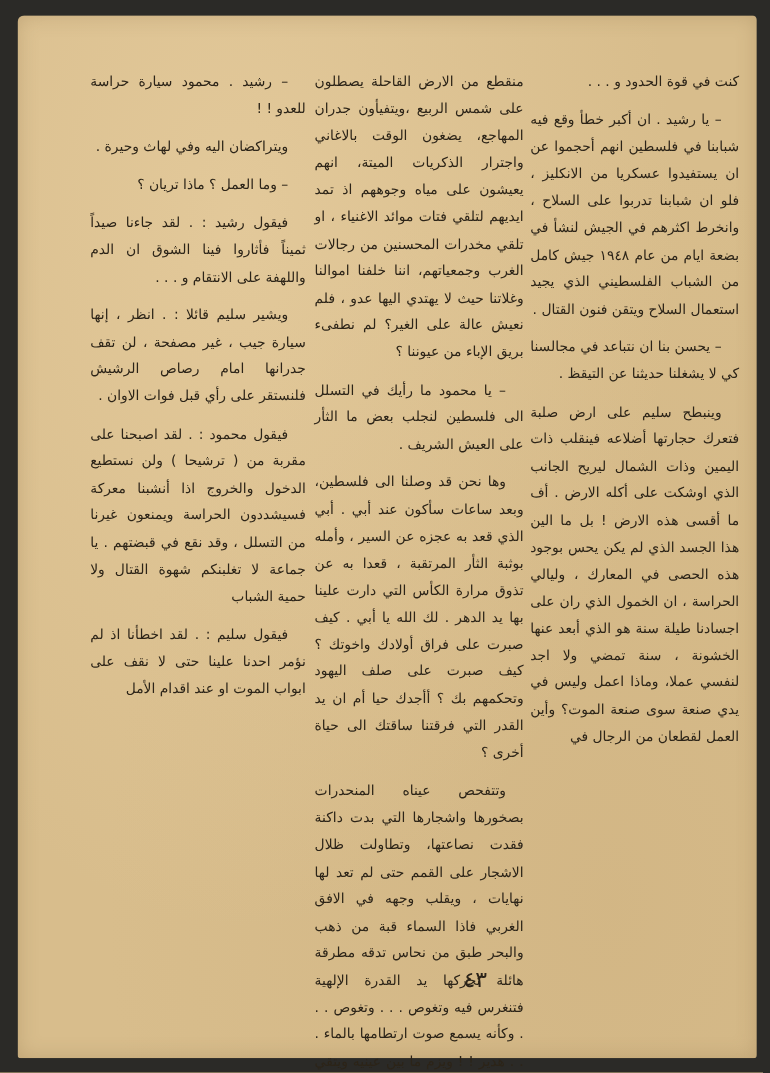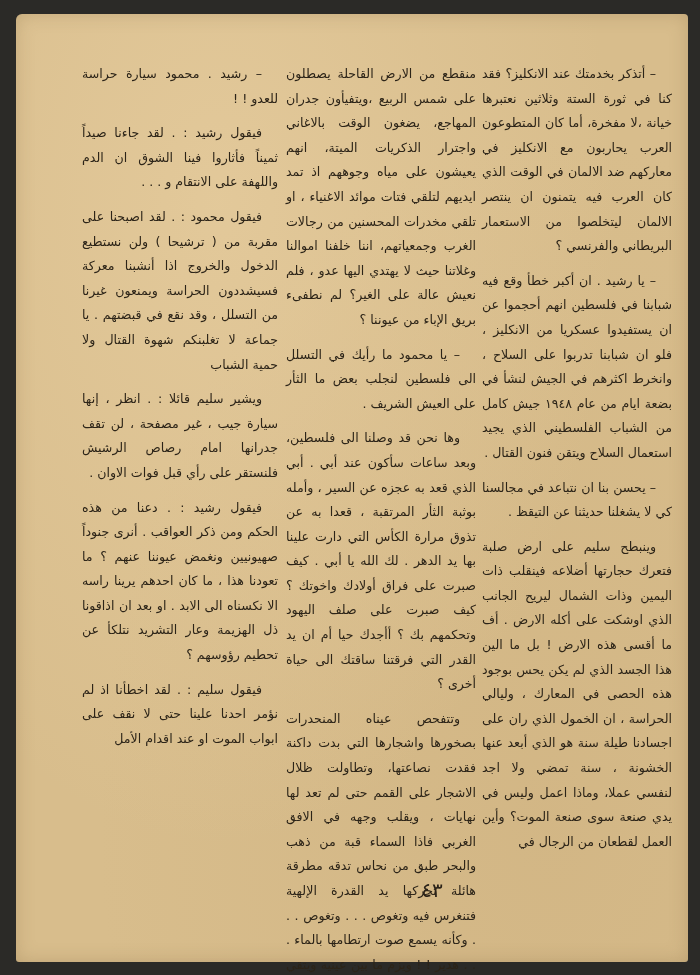--- a/index.html
+++ b/index.html
@@ -34,36 +34,37 @@
     font-family: "DejaVu Sans", sans-serif; font-weight: normal; font-size: 20px;
     color: #2a2218; direction: rtl; margin-left: 28px;
   }
 </style>
 </head>
 <body>
 
 <div class="page">
 
   <div class="col col-right">
-    <p class="indent">– أتذكر بخدمتك عند الانكليز؟ فقد كنا في ثورة الستة وثلاثين نعتبرها خيانة ،لا مفخرة، أما كان المتطوعون العرب يحاربون مع الانكليز في معاركهم ضد الالمان في الوقت الذي كان العرب فيه يتمنون ان ينتصر الالمان ليتخلصوا من الاستعمار البريطاني والفرنسي ؟</p>
+    <p>كنت في قوة الحدود و . . .</p>
     <p class="indent">– يا رشيد . ان أكبر خطأ وقع فيه شبابنا في فلسطين انهم أحجموا عن ان يستفيدوا عسكريا من الانكليز ، فلو ان شبابنا تدربوا على السلاح ، وانخرط اكثرهم في الجيش لنشأ في بضعة ايام من عام ١٩٤٨ جيش كامل من الشباب الفلسطيني الذي يجيد استعمال السلاح ويتقن فنون القتال .</p>
     <p class="indent">– يحسن بنا ان نتباعد في مجالسنا كي لا يشغلنا حديثنا عن التيقظ .</p>
     <p class="indent">وينبطح سليم على ارض صلبة فتعرك حجارتها أضلاعه فينقلب ذات اليمين وذات الشمال ليريح الجانب الذي اوشكت على أكله الارض . أف ما أقسى هذه الارض ! بل ما الين هذا الجسد الذي لم يكن يحس بوجود هذه الحصى في المعارك ، وليالي الحراسة ، ان الخمول الذي ران على اجسادنا طيلة سنة هو الذي أبعد عنها الخشونة ، سنة تمضي ولا اجد لنفسي عملا، وماذا اعمل وليس في يدي صنعة سوى صنعة الموت؟ وأين العمل لقطعان من الرجال في</p>
   </div>
 
   <div class="col col-mid">
     <p>منقطع من الارض القاحلة يصطلون على شمس الربيع ،ويتفيأون جدران المهاجع، يضغون الوقت بالاغاني واجترار الذكريات الميتة، انهم يعيشون على مياه وجوههم اذ تمد ايديهم لتلقي فتات موائد الاغنياء ، او تلقي مخدرات المحسنين من رجالات الغرب وجمعياتهم، اننا خلفنا اموالنا وغلاتنا حيث لا يهتدي اليها عدو ، فلم نعيش عالة على الغير؟ لم نطفىء بريق الإباء من عيوننا ؟</p>
     <p class="indent">– يا محمود ما رأيك في التسلل الى فلسطين لنجلب بعض ما الثأر على العيش الشريف .</p>
     <p class="indent">وها نحن قد وصلنا الى فلسطين، وبعد ساعات سأكون عند أبي . أبي الذي قعد به عجزه عن السير ، وأمله بوثبة الثأر المرتقبة ، قعدا به عن تذوق مرارة الكأس التي دارت علينا بها يد الدهر . لك الله يا أبي . كيف صبرت على فراق أولادك واخوتك ؟ كيف صبرت على صلف اليهود وتحكمهم بك ؟ أأجدك حيا أم ان يد القدر التي فرقتنا ساقتك الى حياة أخرى ؟</p>
     <p class="indent">وتتفحص عيناه المنحدرات بصخورها واشجارها التي بدت داكنة فقدت نصاعتها، وتطاولت ظلال الاشجار على القمم حتى لم تعد لها نهايات ، ويقلب وجهه في الافق الغربي فاذا السماء قبة من ذهب والبحر طبق من نحاس تدقه مطرقة هائلة تحركها يد القدرة الإلهية فتنغرس فيه وتغوص . . . وتغوص . . . وكأنه يسمع صوت ارتطامها بالماء . . . هدير ! ! ويزم ما بين عينيه ويتقي أشعة الذهب بيسراه . ماذا ؟ ! كتلة تتحرك على الشارع ! !</p>
   </div>
 
   <div class="col col-left">
     <p class="indent">– رشيد . محمود سيارة حراسة للعدو ! !</p>
+    <p class="indent">ويتراكضان اليه وفي لهاث وحيرة .</p>
+    <p class="indent">– وما العمل ؟ ماذا تريان ؟</p>
     <p class="indent">فيقول رشيد : . لقد جاءنا صيداً ثميناً فأثاروا فينا الشوق ان الدم واللهفة على الانتقام و . . .</p>
+    <p class="indent">ويشير سليم قائلا : . انظر ، إنها سيارة جيب ، غير مصفحة ، لن تقف جدرانها امام رصاص الرشيش فلنستقر على رأي قبل فوات الاوان .</p>
     <p class="indent">فيقول محمود : . لقد اصبحنا على مقربة من ( ترشيحا ) ولن نستطيع الدخول والخروج اذا أنشبنا معركة فسيشددون الحراسة ويمنعون غيرنا من التسلل ، وقد نقع في قبضتهم . يا جماعة لا تغلبنكم شهوة القتال ولا حمية الشباب</p>
-    <p class="indent">ويشير سليم قائلا : . انظر ، إنها سيارة جيب ، غير مصفحة ، لن تقف جدرانها امام رصاص الرشيش فلنستقر على رأي قبل فوات الاوان .</p>
-    <p class="indent">فيقول رشيد : . دعنا من هذه الحكم ومن ذكر العواقب . أنرى جنوداً صهيونيين ونغمض عيوننا عنهم ؟ ما تعودنا هذا ، ما كان احدهم يرينا راسه الا نكسناه الى الابد . او بعد ان اذاقونا ذل الهزيمة وعار التشريد نتلكأ عن تحطيم رؤوسهم ؟</p>
     <p class="indent">فيقول سليم : . لقد اخطأنا اذ لم نؤمر احدنا علينا حتى لا نقف على ابواب الموت او عند اقدام الأمل</p>
   </div>
 
   <div class="page-number">٤٣</div>
 </div>
 
 </body></html>

